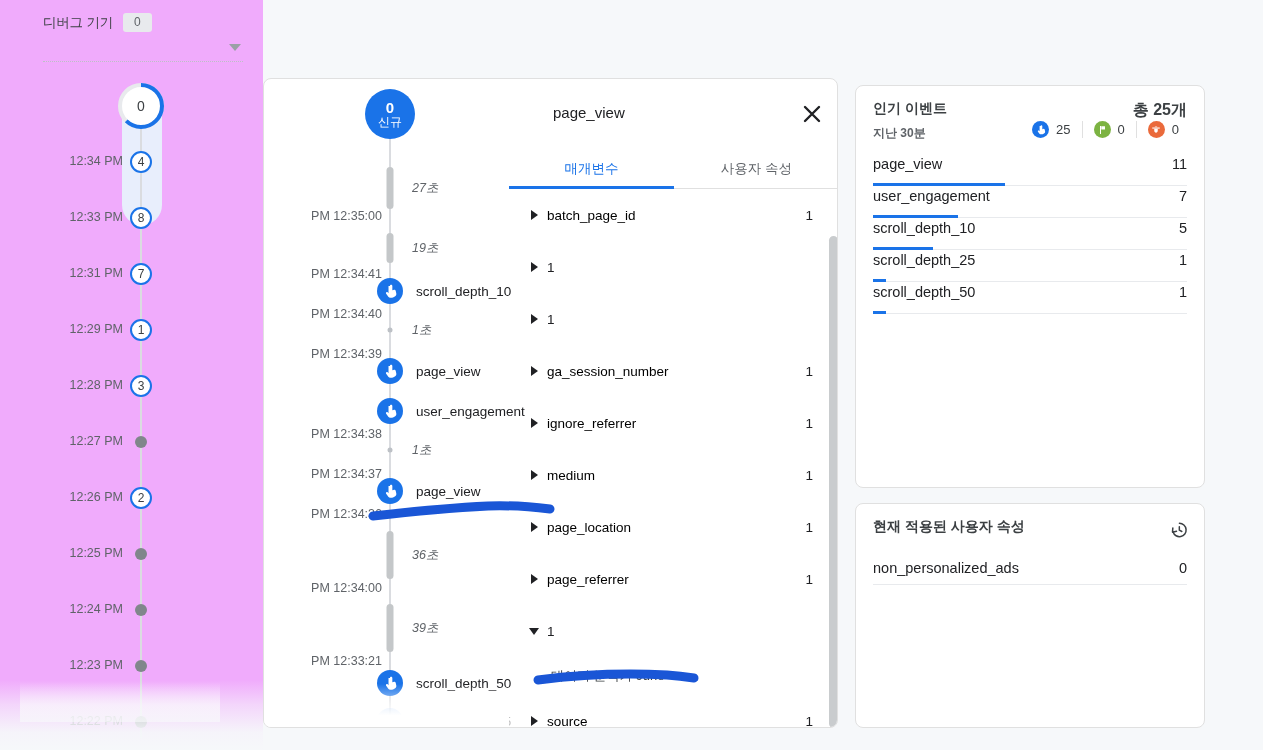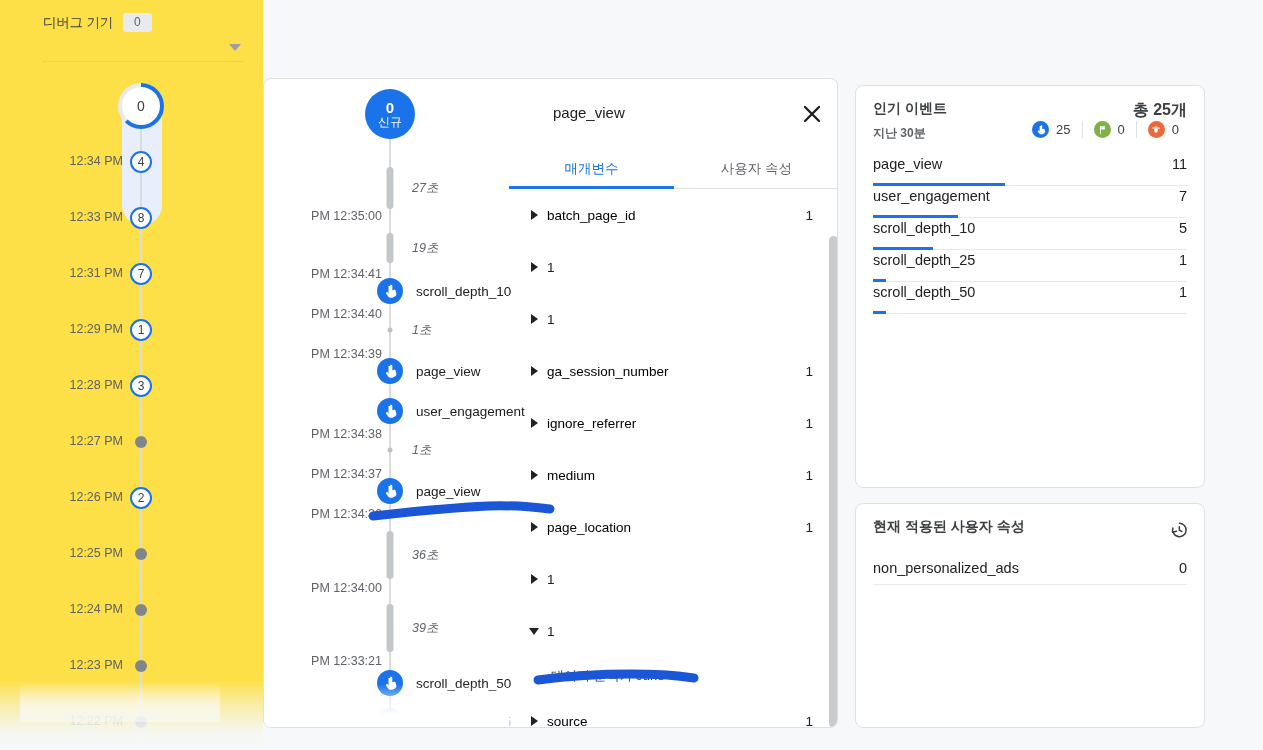--- a/index.html
+++ b/index.html
@@ -9,21 +9,21 @@
     width: 1263px; height: 750px;
     background: #f6f8fa;
     font-family: "Liberation Sans", "DejaVu Sans", sans-serif;
     overflow: hidden;
   }
   .root { position: relative; width: 1263px; height: 750px; }
 
   
   .left-col {
     position: absolute; left: 0; top: 0; width: 263px; height: 750px;
-    background: #fde047;
+    background: #f0abfc;
   }
   .debug-header {
     position: absolute; left: 43px; top: 13px;
     display: flex; align-items: center; gap: 10px;
   }
   .debug-header-label {
     font-size: 13.5px; color: #3c4043; font-weight: 500; letter-spacing: -0.2px;
   }
   .debug-count-chip {
     background: #e8eaed; color: #5f6368; font-size: 12px;
@@ -478,20 +478,21 @@
             <span class="param-tri">
               <i class="tri-right"></i>
             </span>
             <span class="param-name">page_location</span>
             <span class="param-val">1</span>
           </div>
           <div class="param-row">
             <span class="param-tri">
               <i class="tri-right"></i>
             </span>
+            <span class="param-name">page_referrer</span>
             <span class="param-val">1</span>
           </div>
           <div class="param-row">
             <span class="param-tri">
               <i class="tri-down"></i>
             </span>
             <span class="param-val">1</span>
           </div>
           <div class="param-sub">데이터 분석가 June</div>
           <div class="param-row">

